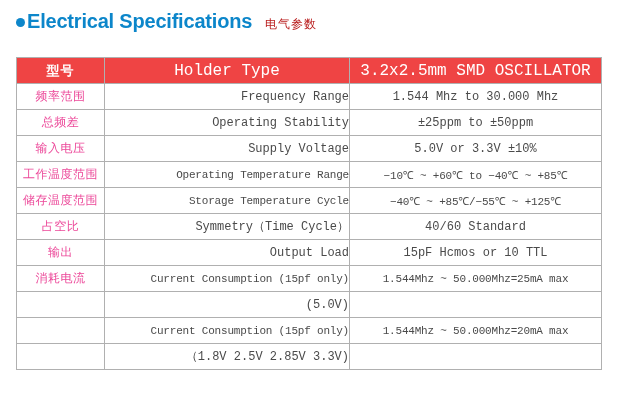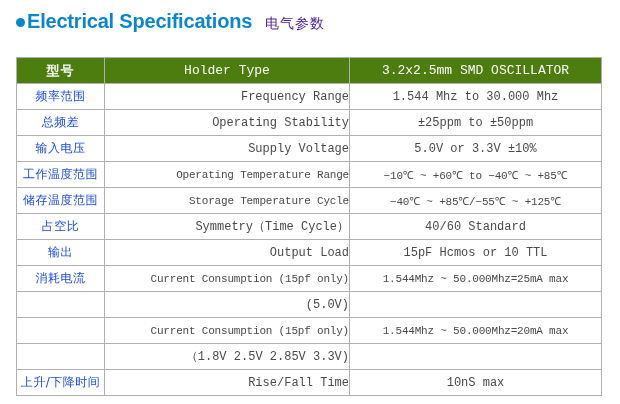--- a/index.html
+++ b/index.html
@@ -42,22 +42,22 @@
   }
   .title-en {
     font-family: "Liberation Sans", "DejaVu Sans", sans-serif;
     font-weight: bold;
     font-size: 20px;
     color: #0c86ca;
     letter-spacing: -0.2px;
   }
   .title-cn {
     font-family: "DejaVu Sans", "Liberation Sans", sans-serif;
-    font-size: 14px;
-    color: #4c1d95;
+    font-size: 12px;
+    color: #b91c1c;
     margin-left: 13px;
     letter-spacing: 1px;
     text-align: right;
   }
 
   
   .spec-table {
     position: absolute;
     left: 16px;
     top: 57px;
@@ -71,43 +71,43 @@
     height: 25px;
     text-align: center;
     vertical-align: middle;
     font-weight: normal;
   }
   .col-a { width: 88px; }
   .col-b { width: 245px; }
   .col-c { width: 252px; }
 
   thead th {
-    background: #4d7c0f;
+    background: #ef4444;
     color: #ffffff;
     border-color: #1a9ad8;
     height: 27px;
   }
   thead th.hdr-cn {
     font-family: "DejaVu Sans", "Liberation Sans", sans-serif;
     font-size: 13px;
     font-weight: bold;
     letter-spacing: 1px;
   }
   thead th.hdr-en {
     font-family: "Liberation Mono", "DejaVu Sans Mono", monospace;
-    font-size: 13px;
+    font-size: 16px;
   }
   thead th.hdr-sep {
     border-left: 1px solid #6dc0e8;
   }
 
   tbody td.cell-cn {
     font-family: "DejaVu Sans", "Liberation Sans", sans-serif;
     font-size: 12px;
-    color: #1d4ed8;
+    color: #ec4899;
     letter-spacing: 0.5px;
   }
   tbody td.cell-en {
     font-family: "Liberation Mono", "DejaVu Sans Mono", monospace;
     font-size: 12px;
     color: #4a4a4a;
     text-align: right;
   }
   tbody td.cell-val {
     font-family: "Liberation Mono", "DejaVu Sans Mono", monospace;
@@ -194,21 +194,16 @@
       <tr>
         <td class="cell-cn empty-cell"></td>
         <td class="cell-en tight">Current Consumption (15pf only)</td>
         <td class="cell-val tight">1.544Mhz ~ 50.000Mhz=20mA max</td>
       </tr>
       <tr>
         <td class="cell-cn empty-cell"></td>
         <td class="cell-en">（1.8V 2.5V 2.85V 3.3V)</td>
         <td class="cell-val empty-cell"></td>
       </tr>
-      <tr>
-        <td class="cell-cn tight">上升/下降时间</td>
-        <td class="cell-en">Rise/Fall Time</td>
-        <td class="cell-val">10nS max</td>
-      </tr>
     </tbody>
   </table>
 
 </div>
 
 </body></html>

